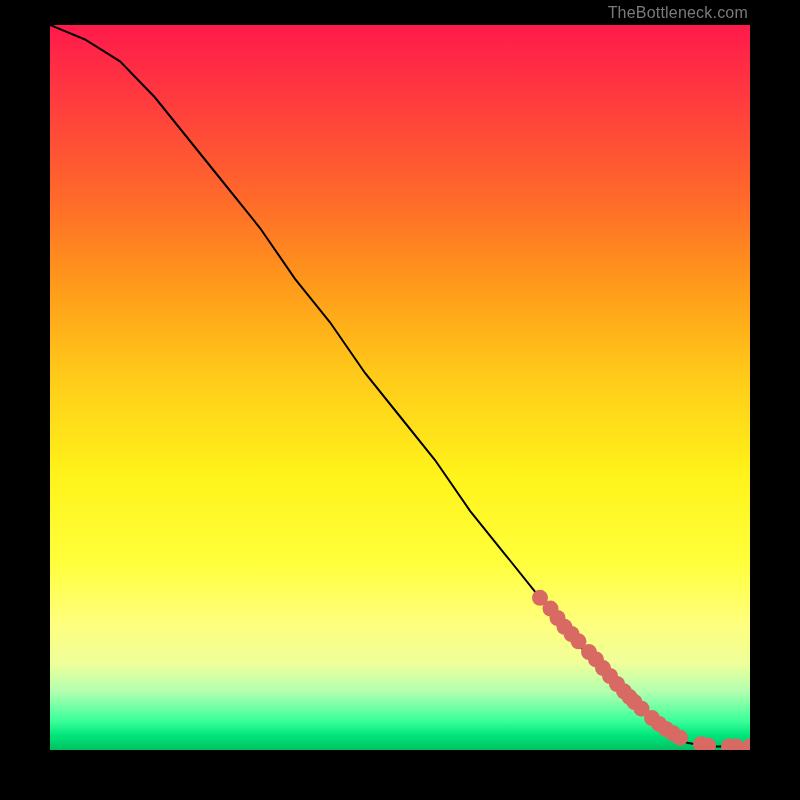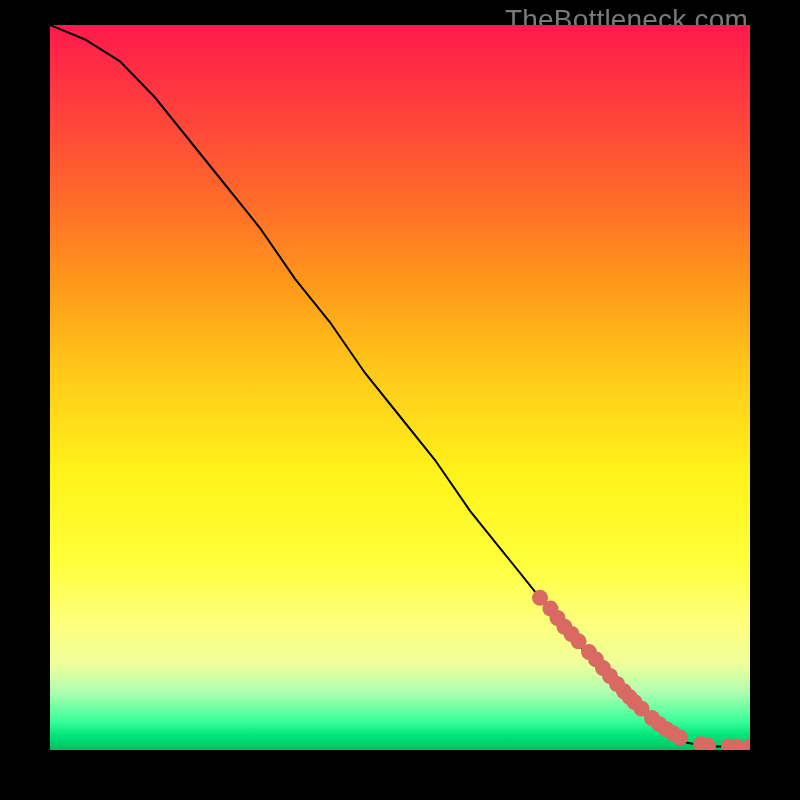--- a/index.html
+++ b/index.html
@@ -37,21 +37,21 @@
       #3aff9a 96%,
       #00e57a 98%,
       #00c060 100%
     );
   }
   .watermark {
     position: absolute;
     top: 4px;
     right: 52px;
     color: #7a7a7a;
-    font-size: 28px;
+    font-size: 16px;
     font-weight: 400;
     letter-spacing: 0.2px;
   }
   svg.curve {
     position: absolute;
     left: 0;
     top: 0;
     width: 700px;
     height: 725px;
   }

